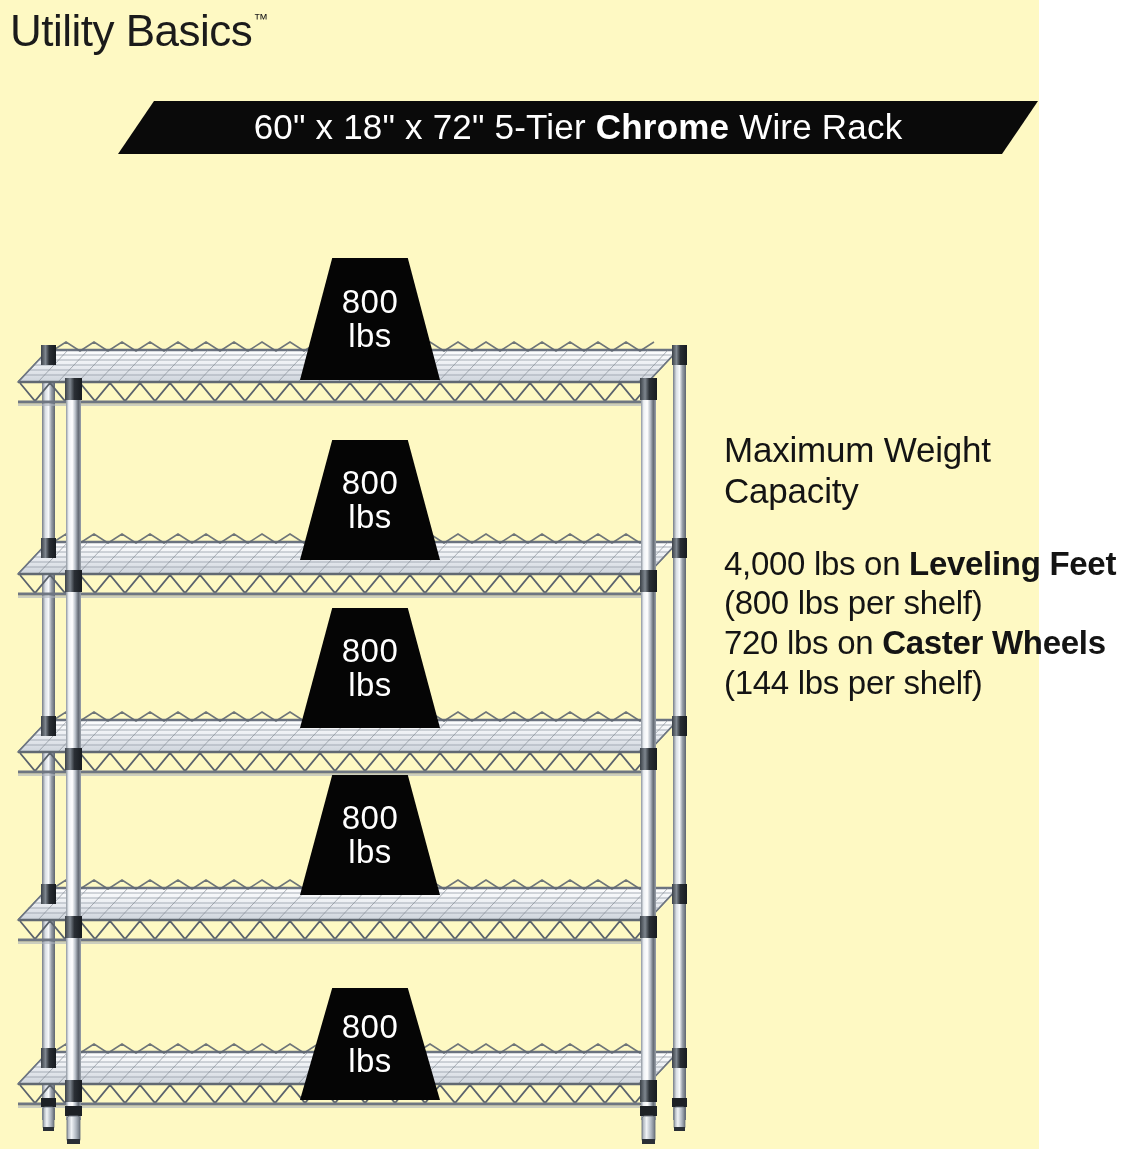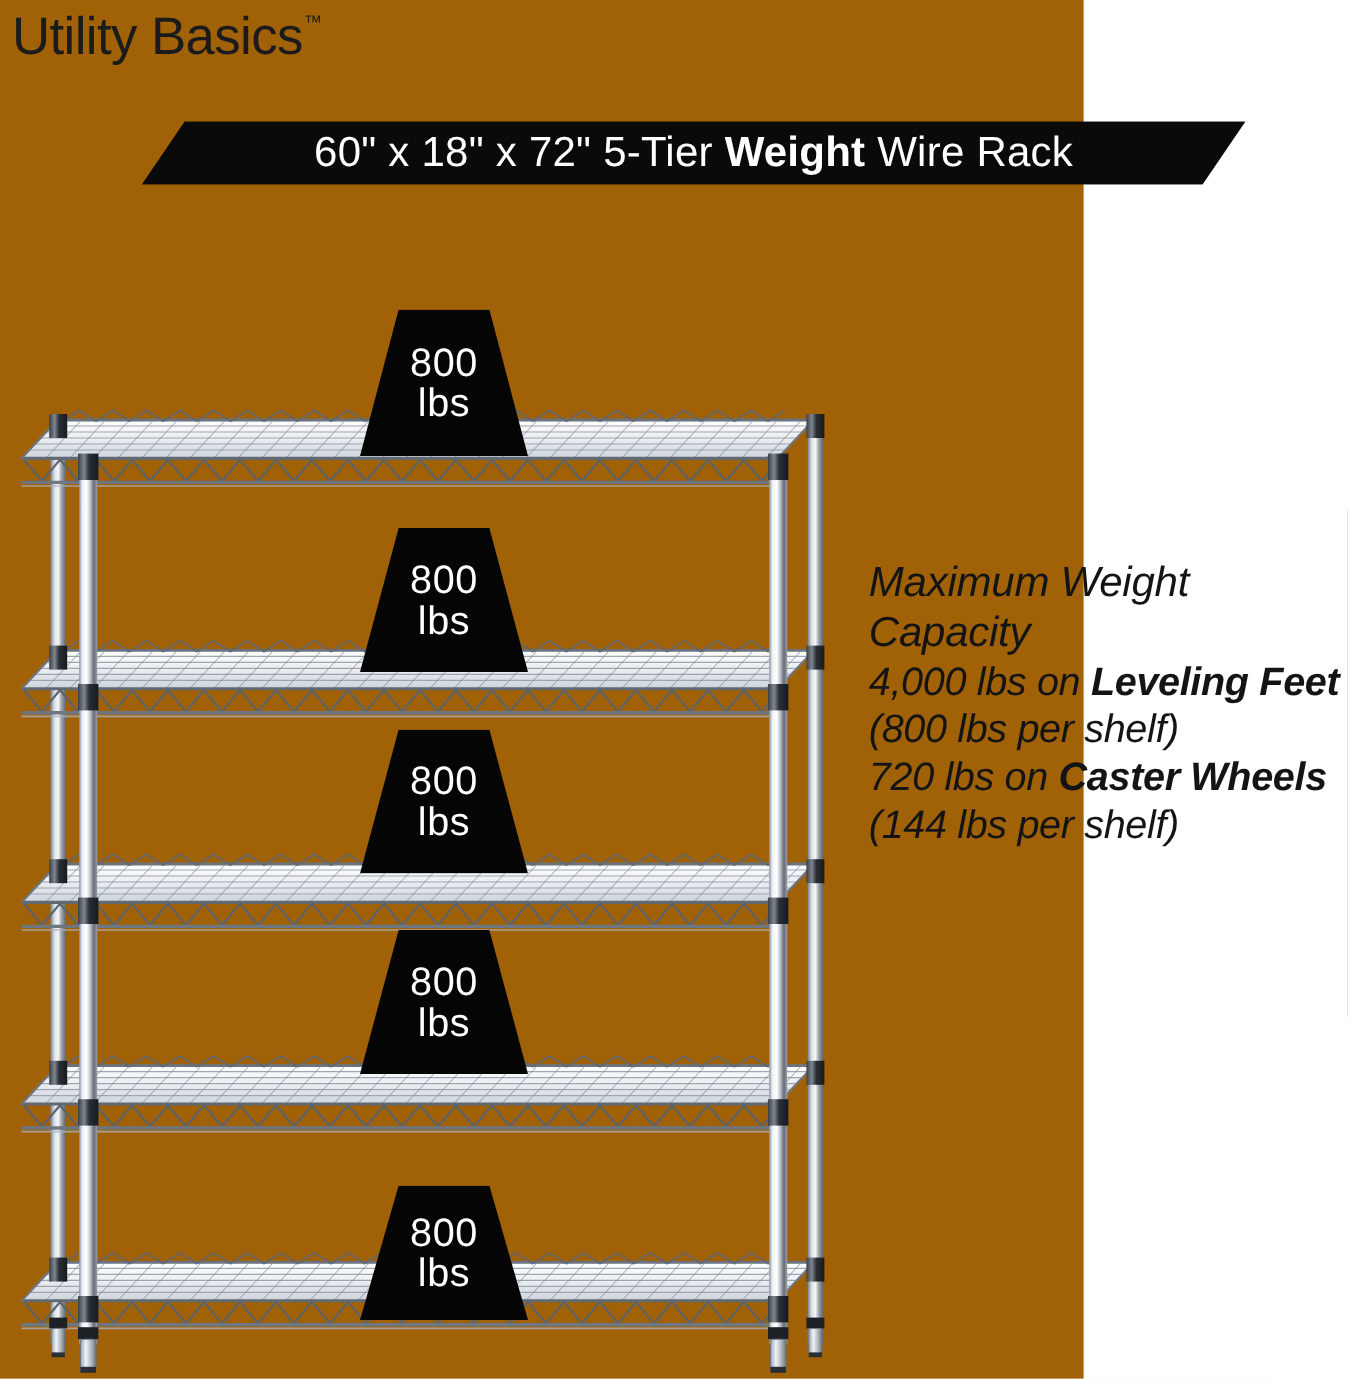--- a/index.html
+++ b/index.html
@@ -8,23 +8,23 @@
   html, body {
     width: 1123px;
     height: 1149px;
     background: #ffffff;
     font-family: "Liberation Sans", sans-serif;
     overflow: hidden;
   }
 
   #page {
     position: relative;
-    width: 903px;
+    width: 1039px;
     height: 1149px;
-    background: #a16207;
+    background: #fef9c3;
   }
 
   
   .brand {
     position: absolute;
     left: 10px;
     top: 6px;
     font-family: "Liberation Sans", sans-serif;
     font-size: 44px;
     font-weight: 400;
@@ -89,54 +89,53 @@
     text-align: center;
     letter-spacing: 0.5px;
   }
   .badge .num { display: block; }
   .badge .unit { display: block; text-align: center; }
 
   
   .info {
     position: absolute;
     left: 724px;
-    top: 466px;
+    top: 430px;
     width: 398px;
-    font-style: italic;
   }
   .info h2 {
     font-size: 35px;
     font-weight: 400;
     color: #141414;
     line-height: 1.17;
     letter-spacing: -0.2px;
   }
   .info p {
     font-size: 33px;
     font-weight: 400;
     color: #141414;
     line-height: 1.2;
     letter-spacing: -0.3px;
   }
   .info p b { font-weight: 700; }
-  .info .para1 { }
+  .info .para1 { margin-top: 32px; }
   .info .para2 { }
 </style>
 </head>
 <body>
 
 <div id="page">
 
   <div class="brand">
     <span>Utility Basics</span><span class="tm">™</span>
   </div>
 
   <div class="banner">
     <div class="banner-text">
-      <span>60" x 18" x 72" 5-Tier </span><b>Weight</b><span> Wire Rack</span>
+      <span>60" x 18" x 72" 5-Tier </span><b>Chrome</b><span> Wire Rack</span>
     </div>
   </div>
 
   <svg id="rack" viewBox="0 0 1123 1149" aria-hidden="true">
     <defs>
       <linearGradient id="postG" x1="0" y1="0" x2="1" y2="0">
         <stop offset="0%" stop-color="#8d959f"></stop>
         <stop offset="18%" stop-color="#eef1f5"></stop>
         <stop offset="42%" stop-color="#ffffff"></stop>
         <stop offset="62%" stop-color="#b9c0c9"></stop>

